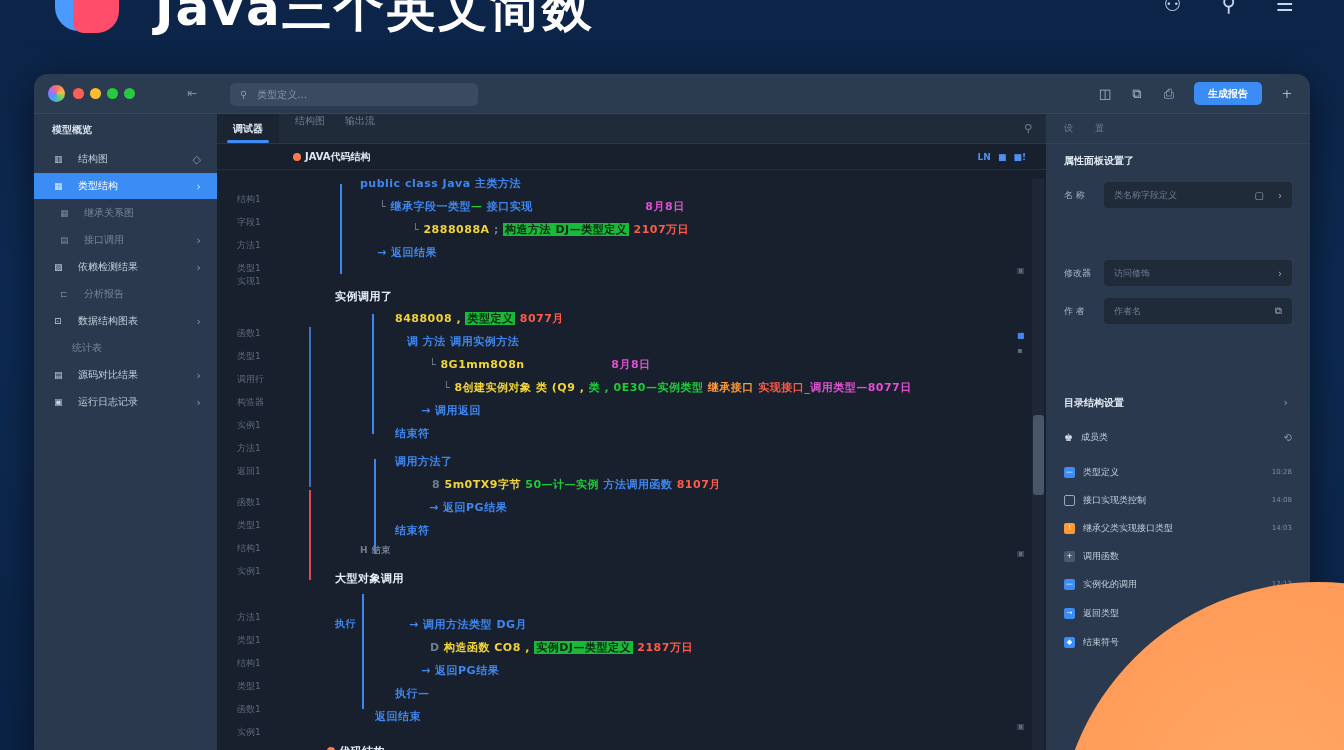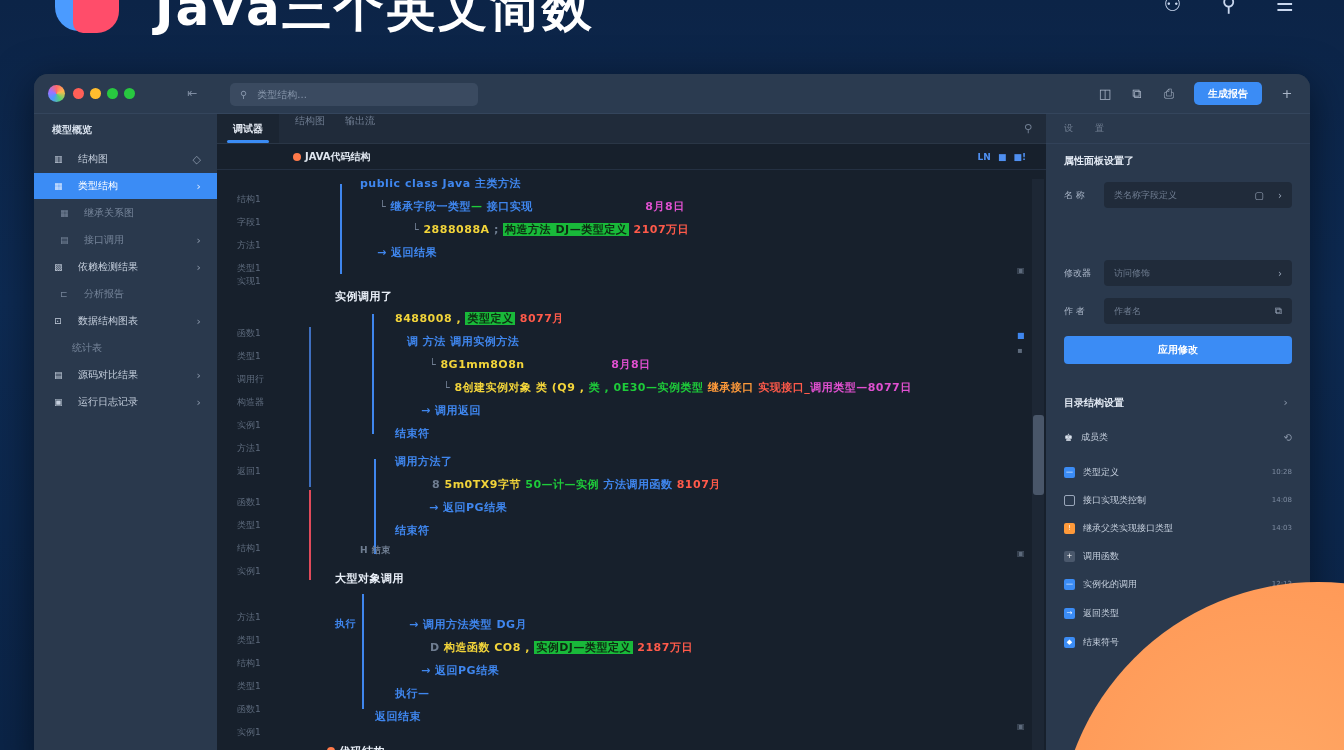--- a/index.html
+++ b/index.html
@@ -125,21 +125,21 @@
 
   <div class="titlebar">
     <div class="app-icon"></div>
     <div class="dot" style="background:#ff5f57;margin-left:8px"></div>
     <div class="dot" style="background:#ffbd2e"></div>
     <div class="dot" style="background:#28c840"></div>
     <div class="dot" style="background:#28c840"></div>
     <span class="tb-collapse">⇤</span>
     <div class="search">
       <span class="ico">⚲</span>
-      <span>类型结构...</span>
+      <span>类型定义...</span>
     </div>
     <div class="tb-right">
       <span class="ic">◫</span>
       <span class="ic">⧉</span>
       <span class="ic">⎙</span>
       <div class="primary-btn">生成报告</div>
       <span class="ic">+</span>
     </div>
   </div>
 
@@ -345,21 +345,20 @@
         <span class="r">›</span>
       </div>
     </div>
     <div class="p-row" style="top:184px">
       <span class="p-label">作 者</span>
       <div class="p-input">
         <span>作者名</span>
         <span class="r">⧉</span>
       </div>
     </div>
-    <div class="p-btn" style="top:222px">应用修改</div>
 
     <div class="p-section-title" style="top:282px">目录结构设置</div>
     <span style="position:absolute;right:22px;top:282px;color:#8a97aa;font-size:11px">›</span>
     <div class="p-list-item" style="top:313px">
       <span style="margin-right:8px;color:#e2e9f3;font-size:10px">♚</span>
       <span>成员类</span>
       <span class="val" style="font-size:10px;color:#8a97aa">⟲</span>
     </div>
 
     <div class="p-list-item" style="top:348px">

